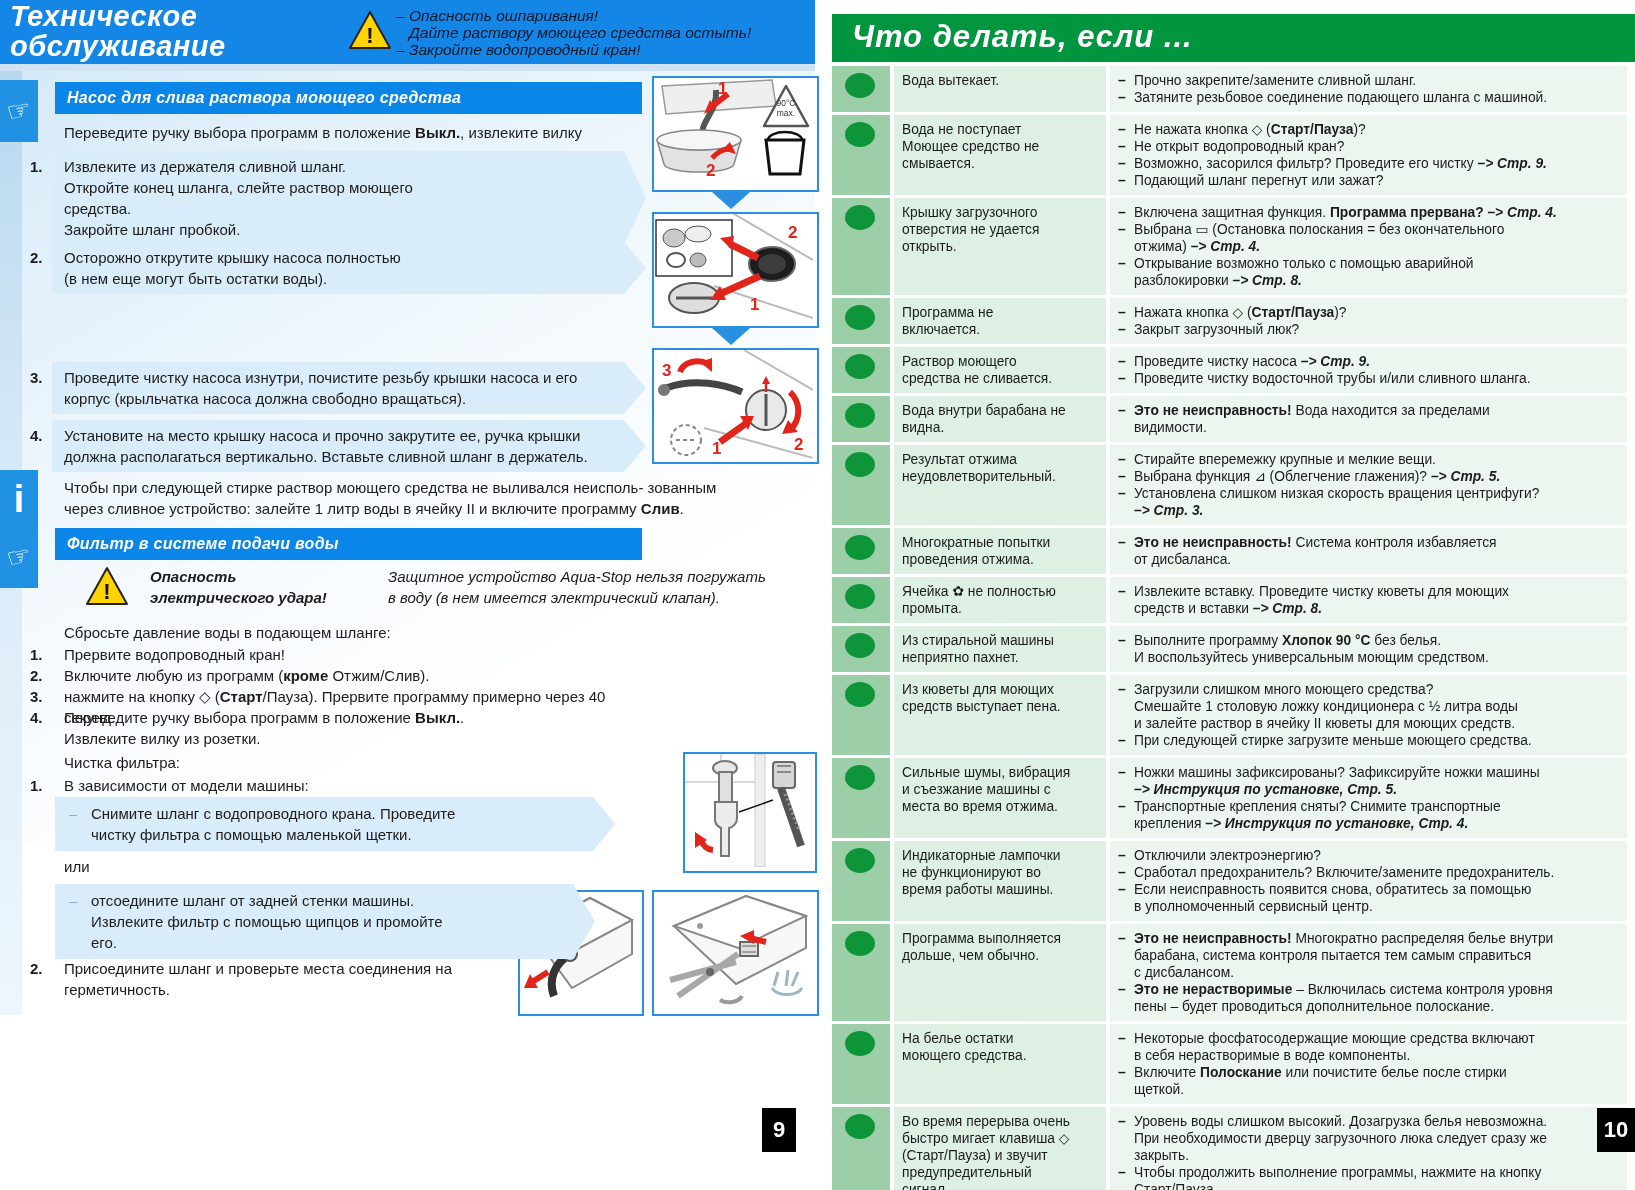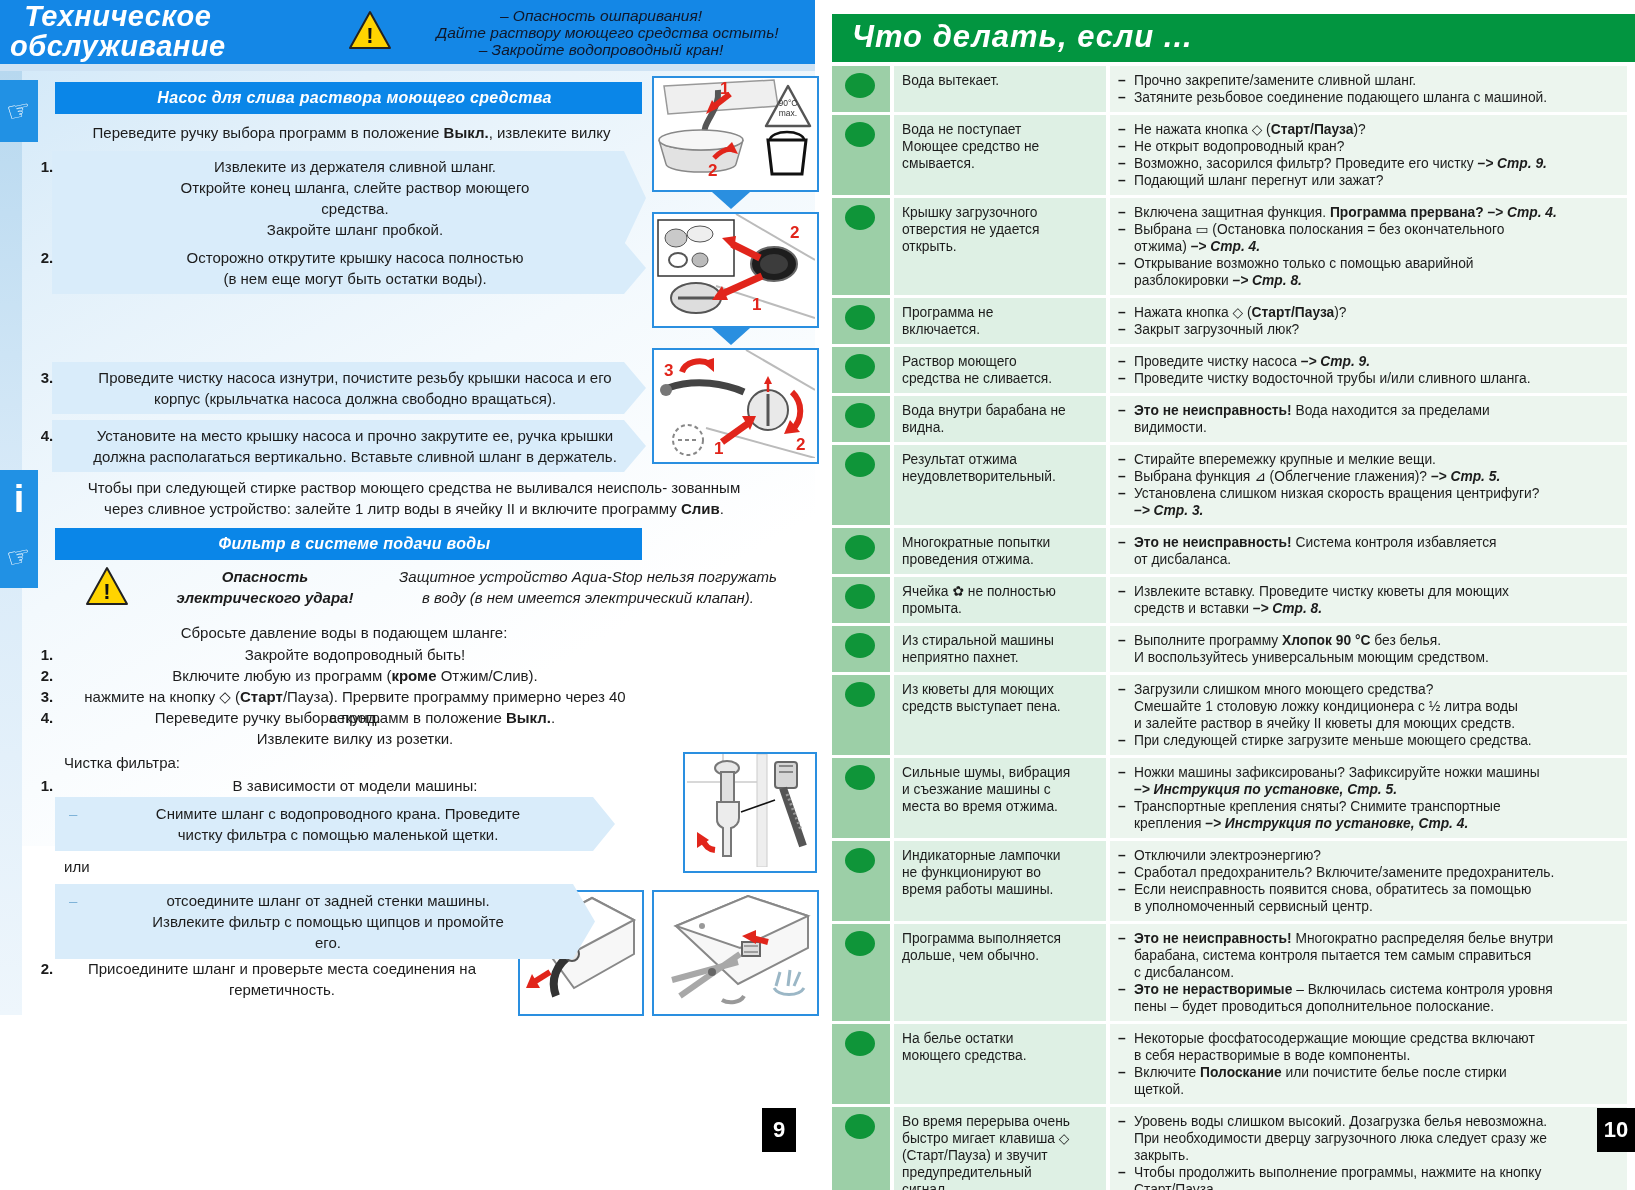--- a/index.html
+++ b/index.html
@@ -3,21 +3,21 @@
 <meta charset="utf-8">
 <style>
   html,body{margin:0;padding:0;background:#fff;}
   body{width:1635px;height:1190px;position:relative;overflow:hidden;
        font-family:"Liberation Sans","DejaVu Sans",sans-serif;color:#1c1c1c;
        -webkit-font-smoothing:antialiased;}
   .abs{position:absolute;}
 
   
   .lp{position:absolute;left:0;top:0;width:815px;height:846px;
-      background:linear-gradient(150deg,#cfe7f8 0%,#e2f0fa 22%,#f3f9fd 48%,#ffffff 75%);text-align:center;}
+      background:linear-gradient(150deg,#cfe7f8 0%,#e2f0fa 22%,#f3f9fd 48%,#ffffff 75%);}
   .lp-header{position:absolute;left:0;top:0;width:815px;height:64px;background:#1487e6;}
   .lp-title{position:absolute;left:10px;top:1px;color:#fff;font-size:29px;line-height:30px;
             font-weight:bold;font-style:italic;letter-spacing:.5px;}
   .hdr-warn{position:absolute;left:396px;top:7px;width:410px;color:#0f172a;
             font-size:15.5px;line-height:17px;font-style:italic;}
   .lp-strip{position:absolute;left:0;top:64px;width:815px;height:7px;background:#cfe3f4;}
   .lp-rail{position:absolute;left:0;top:71px;width:22px;height:944px;
            background:linear-gradient(180deg,#b7d8ef 0%,#d8eaf8 45%,#eef6fc 100%);}
   .iconbox{position:absolute;left:0;width:38px;background:#2191e4;color:#fff;
            display:flex;align-items:center;justify-content:center;}
@@ -119,21 +119,21 @@
     <polygon points="22,2 42,38 2,38" fill="#ffd400" stroke="#222" stroke-width="2" stroke-linejoin="round"></polygon>
     <text x="22" y="33" text-anchor="middle" font-size="22" font-weight="bold" fill="#111" font-family="Liberation Sans,sans-serif">!</text>
   </svg>
   <div class="hazard-label bodytxt" style="top:566px">Опасность<br>электрического удара!</div>
   <div class="hazard-text bodytxt" style="top:566px">Защитное устройство Aqua-Stop нельзя погружать<br>в воду (в нем имеется электрический клапан).</div>
 
   <div class="abs bodytxt" style="left:64px;top:622px;width:560px">Сбросьте давление воды в подающем шланге:</div>
 
   <div class="step bodytxt" style="top:644px">
     <span class="num">1.</span>
-    <span class="txt">Закройте водопроводный быть!</span>
+    <span class="txt">Прервите водопроводный кран!</span>
   </div>
   <div class="step bodytxt" style="top:665px">
     <span class="num">2.</span>
     <span class="txt">Включите любую из программ (<b>кроме</b> Отжим/Слив).</span>
   </div>
   <div class="step bodytxt" style="top:686px">
     <span class="num">3.</span>
     <span class="txt">нажмите на кнопку ◇ (<b>Старт</b>/Пауза). Прервите программу примерно через 40 секунд.</span>
   </div>
   <div class="step bodytxt" style="top:707px">

